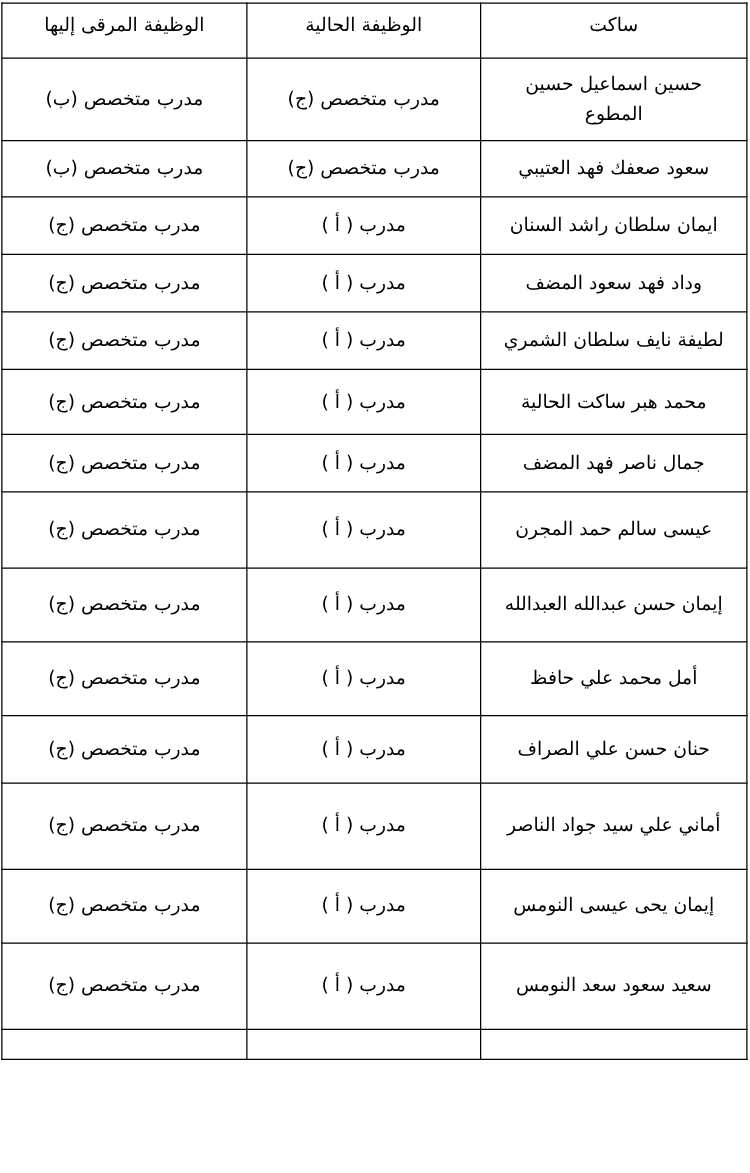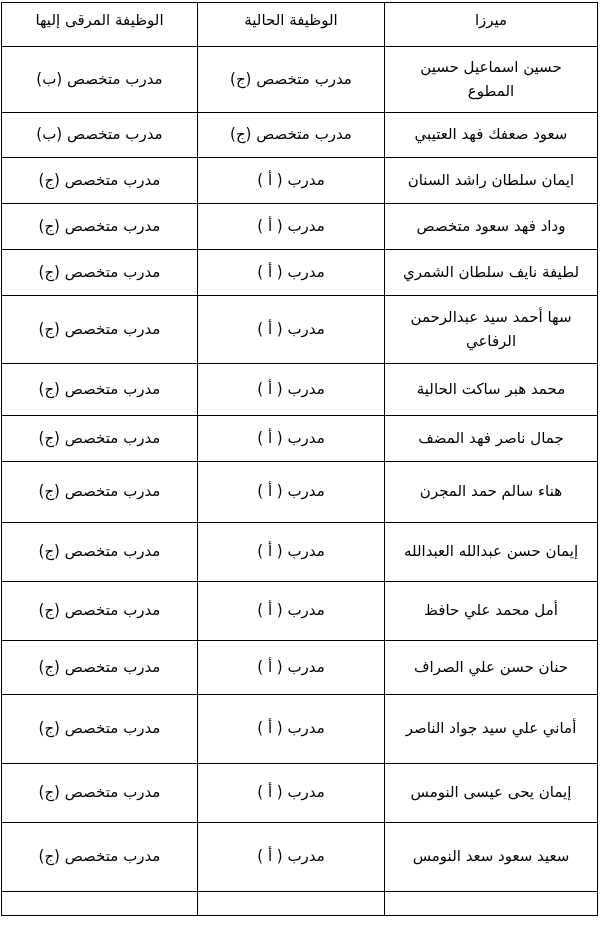--- a/index.html
+++ b/index.html
@@ -49,21 +49,21 @@
 
 <div class="page">
   <table class="promotion-table">
     <colgroup>
       <col style="width:213px">
       <col style="width:187px">
       <col style="width:196px">
     </colgroup>
     <thead>
       <tr style="height:44px;">
-        <th>ميرزا</th>
+        <th>ساكت</th>
         <th>الوظيفة الحالية</th>
         <th>الوظيفة المرقى إليها</th>
       </tr>
     </thead>
     <tbody>
       <tr style="height:66px;">
         <td>حسين اسماعيل حسين المطوع</td>
         <td>مدرب متخصص (ج)</td>
         <td>مدرب متخصص (ب)</td>
       </tr>
@@ -71,46 +71,41 @@
         <td>سعود صعفك فهد العتيبي</td>
         <td>مدرب متخصص (ج)</td>
         <td>مدرب متخصص (ب)</td>
       </tr>
       <tr style="height:46px;">
         <td>ايمان سلطان راشد السنان</td>
         <td>مدرب ( أ )</td>
         <td>مدرب متخصص (ج)</td>
       </tr>
       <tr style="height:46px;">
-        <td>وداد فهد سعود متخصص</td>
+        <td>وداد فهد سعود المضف</td>
         <td>مدرب ( أ )</td>
         <td>مدرب متخصص (ج)</td>
       </tr>
       <tr style="height:46px;">
         <td>لطيفة نايف سلطان الشمري</td>
-        <td>مدرب ( أ )</td>
-        <td>مدرب متخصص (ج)</td>
-      </tr>
-      <tr style="height:68px;">
-        <td>سها أحمد سيد عبدالرحمن الرفاعي</td>
         <td>مدرب ( أ )</td>
         <td>مدرب متخصص (ج)</td>
       </tr>
       <tr style="height:52px;">
         <td>محمد هبر ساكت الحالية</td>
         <td>مدرب ( أ )</td>
         <td>مدرب متخصص (ج)</td>
       </tr>
       <tr style="height:46px;">
         <td>جمال ناصر فهد المضف</td>
         <td>مدرب ( أ )</td>
         <td>مدرب متخصص (ج)</td>
       </tr>
       <tr style="height:61px;">
-        <td>هناء سالم حمد المجرن</td>
+        <td>عيسى سالم حمد المجرن</td>
         <td>مدرب ( أ )</td>
         <td>مدرب متخصص (ج)</td>
       </tr>
       <tr style="height:59px;">
         <td>إيمان حسن عبدالله العبدالله</td>
         <td>مدرب ( أ )</td>
         <td>مدرب متخصص (ج)</td>
       </tr>
       <tr style="height:59px;">
         <td>أمل محمد علي حافظ</td>

